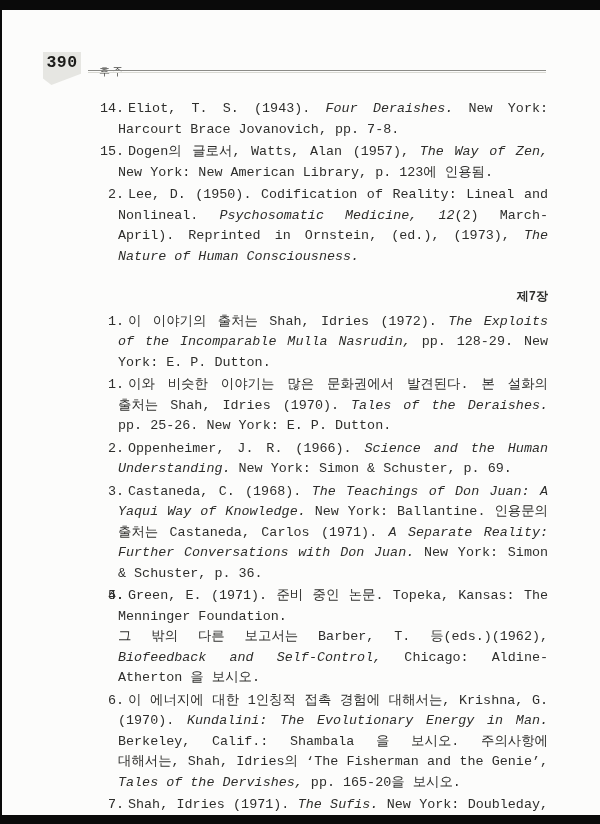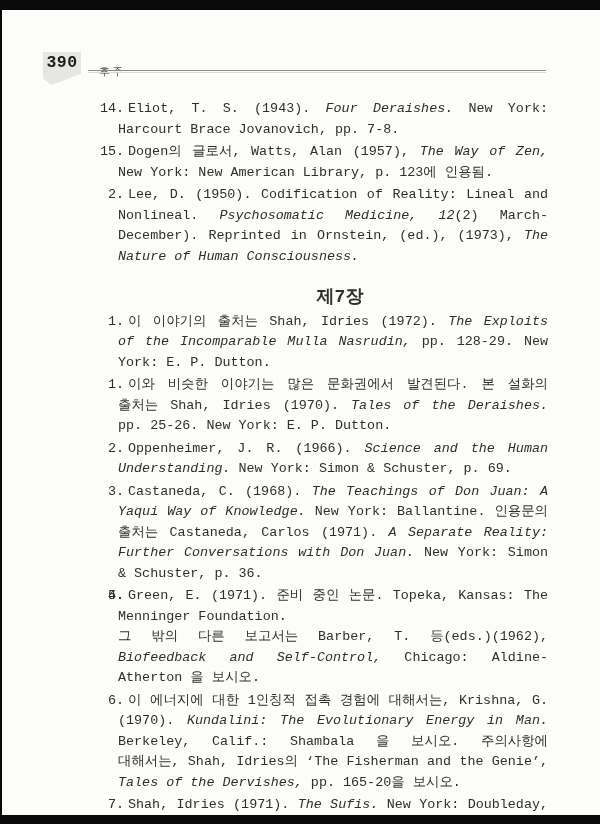--- a/index.html
+++ b/index.html
@@ -42,22 +42,22 @@
 
   
   .notes-main {
     position:absolute; left:0; top:99px; width:600px;
     font-size:13.4px; line-height:20.5px;
     text-align: justify;
     word-break: keep-all;
   }
   .section-heading {
     margin:20px 52px 4px 132px;
-    font-size:18px; font-weight:bold; line-height:20.5px;
-    text-align:center;
+    font-size:12px; font-weight:bold; line-height:20.5px;
+    text-align:right;
   }
   .notes-section:first-child .ref:first-child { margin-top:0; }
   .ref {
     position:relative;
     margin:2px 52px 0 118px;
     text-indent:10px;
   }
   .ref-num {
     position:absolute; left:-28px; top:0;
     width:34px; text-align:right; text-indent:0;
@@ -74,21 +74,21 @@
   <div class="pagenum-tab">
     <span class="num">390</span>
   </div>
   <span class="running-header">후주</span>
   <div class="header-rule"></div>
 
   <div class="notes-main" id="notes-main">
       <div class="notes-section">
         <div class="ref"><span class="ref-num">14.</span><span class="ref-text"><span>Eliot, T. S. (1943). </span><em>Four Deraishes.</em><span> New York: Harcourt Brace Jovanovich, pp. 7-8.</span></span></div>
         <div class="ref"><span class="ref-num">15.</span><span class="ref-text"><span>Dogen의 글로서, Watts, Alan (1957), </span><em>The Way of Zen,</em><span> New York: New American Library, p. 123에 인용됨.</span></span></div>
-        <div class="ref"><span class="ref-num">2.</span><span class="ref-text"><span>Lee, D. (1950). Codification of Reality: Lineal and Nonlineal. </span><em>Psychosomatic Medicine, 12</em><span>(2) March-December). Reprinted in Ornstein, (ed.), (1973), </span><em>The Nature of Human Consciousness.</em></span></div>
+        <div class="ref"><span class="ref-num">2.</span><span class="ref-text"><span>Lee, D. (1950). Codification of Reality: Lineal and Nonlineal. </span><em>Psychosomatic Medicine, 12</em><span>(2) March-April). Reprinted in Ornstein, (ed.), (1973), </span><em>The Nature of Human Consciousness.</em></span></div>
       </div>
       <div class="notes-section">
         <div class="section-heading">제7장</div>
         <div class="ref"><span class="ref-num">1.</span><span class="ref-text"><span>이 이야기의 출처는 Shah, Idries (1972). </span><em>The Exploits of the Incomparable Mulla Nasrudin,</em><span> pp. 128-29. New York: E. P. Dutton.</span></span></div>
       </div>
       <div class="notes-section">
         <div class="ref"><span class="ref-num">1.</span><span class="ref-text"><span>이와 비슷한 이야기는 많은 문화권에서 발견된다. 본 설화의 출처는 Shah, Idries (1970). </span><em>Tales of the Deraishes.</em><span> pp. 25-26. New York: E. P. Dutton.</span></span></div>
         <div class="ref"><span class="ref-num">2.</span><span class="ref-text"><span>Oppenheimer, J. R. (1966). </span><em>Science and the Human Understanding.</em><span> New York: Simon &amp; Schuster, p. 69.</span></span></div>
         <div class="ref"><span class="ref-num">3.</span><span class="ref-text"><span>Castaneda, C. (1968). </span><em>The Teachings of Don Juan: A Yaqui Way of Knowledge.</em><span> New York: Ballantine. 인용문의 출처는 Castaneda, Carlos (1971). </span><em>A Separate Reality: Further Conversations with Don Juan.</em><span> New York: Simon &amp; Schuster, p. 36.</span></span></div>
         <div class="ref"><span class="ref-num">4.</span></div>

